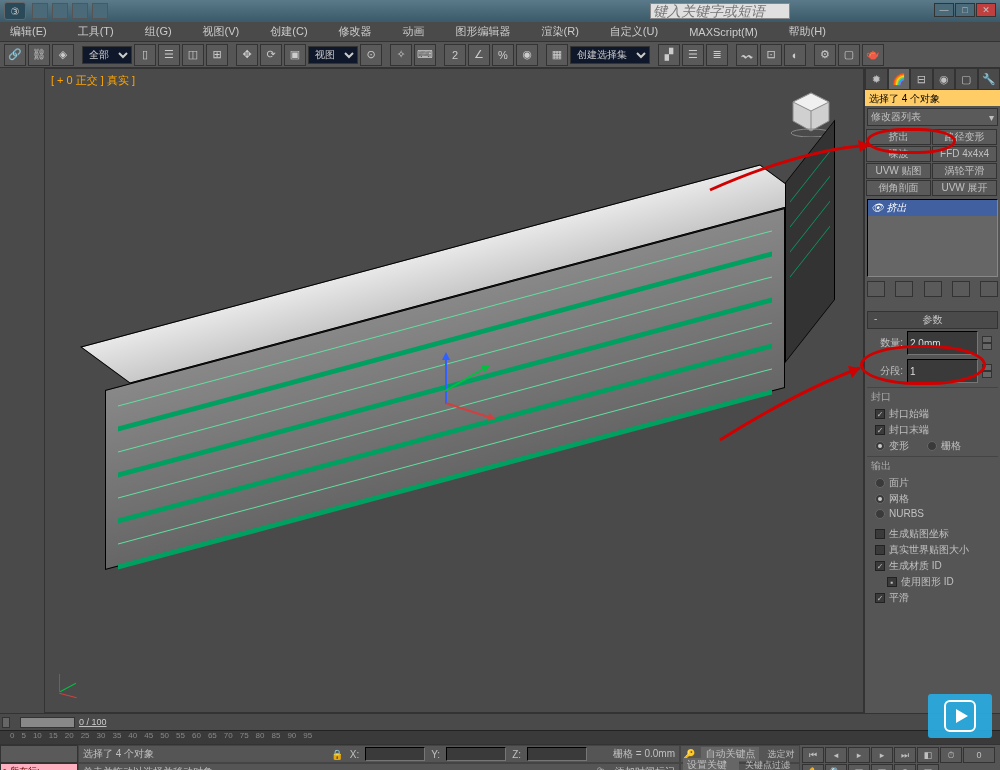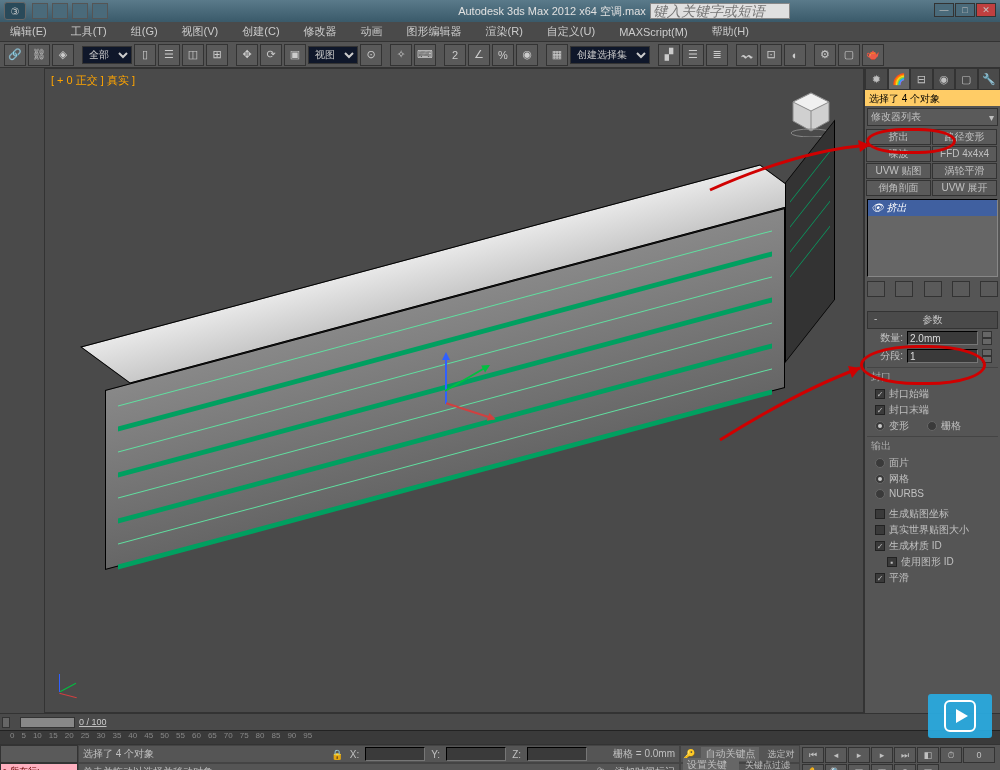--- a/index.html
+++ b/index.html
@@ -7,21 +7,21 @@
 .titlebar { height:22px; background:linear-gradient(#5a7a8a,#3a5a6a); display:flex; align-items:center; padding:0 4px; }
 .tb-logo { width:22px; height:18px; background:#2a4a5a; border:1px solid #666; border-radius:3px; margin-right:6px; display:flex; align-items:center; justify-content:center; color:#ccc; font-size:10px; }
 .tb-left { display:flex; gap:4px; }
 .tb-left .tbbtn { width:16px; height:16px; background:#4a6a7a; border:1px solid #555; }
 .tb-center { flex:1; text-align:center; color:#e0e0e0; font-size:11px; }
 .tb-search { width:140px; height:16px; background:#e0e0e0; border:1px solid #888; position:absolute; left:650px; top:3px; font-size:14px; color:#555; font-style:italic; padding:0 2px; }
 .tb-right { position:absolute; right:4px; top:3px; display:flex; gap:2px; }
 .tb-sys { display:flex; gap:1px; margin-left:40px; }
 .tb-sys div { width:20px; height:14px; background:#4a6a7a; border:1px solid #333; display:flex; align-items:center; justify-content:center; font-size:9px; }
 .tb-sys .close { background:#c04040; }
-.menubar { height:20px; background:#4a4a4a; display:flex; align-items:center; padding-left:4px; gap:12px; border-bottom:1px solid #333; }
+.menubar { height:20px; background:#4a4a4a; display:flex; align-items:center; padding-left:4px; gap:19px; border-bottom:1px solid #333; }
 .menubar span { padding:0 6px; color:#ccc; cursor:pointer; }
 .toolbar { height:26px; background:#555; border-bottom:1px solid #333; display:flex; align-items:center; padding:0 4px; gap:2px; }
 .tbtn { width:22px; height:22px; background:#5a5a5a; border:1px solid #333; display:flex; align-items:center; justify-content:center; font-size:11px; color:#ccc; }
 .tdd { width:50px; height:18px; background:#0f172a; border:1px solid #333; color:#ccc; font-size:10px; padding:0 2px; }
 .sep { width:4px; }
 .main { display:flex; height:645px; }
 .viewport { flex:1; background:#4a4a4a; position:relative; border:1px solid #333;margin-left:44px; }
 .vp-label { position:absolute; top:4px; left:6px; color:#ffa500; font-size:11px; }
 .vp-cube { position:absolute; top:20px; right:28px; width:48px; height:48px; }
 .model { position:absolute; left:60px; top:230px; transform:skewY(-15deg) skewX(0deg); }
@@ -52,21 +52,21 @@
 .mod-btn { width:65px; height:16px; background:#5a5a5a; border:1px solid #333; font-size:10px; text-align:center; line-height:14px; }
 .mod-stack { height:78px; background:#666; border:1px inset #333; margin:2px; }
 .mod-item { background:#4060a0; color:#fff; padding:1px 3px; font-size:10px; font-style:italic; }
 .mod-icons { display:flex; gap:1px; padding:2px; justify-content:space-between; }
 .mod-icons div { width:18px; height:16px; background:#5a5a5a; border:1px solid #333; }
 .rollout { margin:12px 2px; }
 .rollout-hdr { background:#4a4a4a; text-align:center; font-size:10px; padding:1px; border:1px solid #333; position:relative; }
 .rollout-hdr::before { content:'-'; position:absolute; left:6px; }
 .param-row { display:flex; align-items:center; padding:2px 6px; font-size:10px; gap:4px; }
 .param-row label { width:30px; text-align:right; }
-.spinner { flex:1; height:14px; background:#3a3a3a; border:1px inset #222; color:#ddd; padding:0 2px; font-size:10px; display:flex; align-items:center; }
+.spinner { flex:1; height:24px; background:#3a3a3a; border:1px inset #222; color:#ddd; padding:0 2px; font-size:10px; display:flex; align-items:center; }
 .spin-btns { width:10px; display:flex; flex-direction:column; }
 .spin-btns div { height:7px; background:#666; border:1px solid #333; font-size:5px; }
 .chk-row { padding:1px 8px; font-size:10px; display:flex; align-items:center; gap:4px; }
 .chk { width:10px; height:10px; background:#3a3a3a; border:1px solid #222; display:inline-flex; align-items:center; justify-content:center; font-size:8px; color:#c0c0c0; }
 .radio { width:10px; height:10px; border:1px solid #666; border-radius:50%; background:#3a3a3a; display:inline-block; }
 .radio.on::after { content:''; display:block; width:4px; height:4px; background:#ccc; border-radius:50%; margin:2px; }
 .group-label { font-size:10px; padding:2px 4px; color:#aaa; border-top:1px solid #444; margin-top:2px;}
 .red-circle { position:absolute; border:3px solid #d00000; border-radius:50%; pointer-events:none; z-index:50; }
 .timeline { height:17px; background:#4a4a4a; display:flex; align-items:center; border-top:1px solid #333;text-decoration:underline; }
 .time-slider { height:11px; width:55px; background:#888; border:1px solid #333; margin-left:10px; }
@@ -94,21 +94,20 @@
 <body>
 
 <div class="titlebar">
   <div class="tb-logo">③</div>
   <div class="tb-left">
     <div class="tbbtn"></div>
     <div class="tbbtn"></div>
     <div class="tbbtn"></div>
     <div class="tbbtn"></div>
   </div>
-  <div class="tb-center">Autodesk 3ds Max  2012 x64   空调.max</div>
   <input class="tb-search" placeholder="键入关键字或短语" style="">
   <div class="tb-right">
     <div class="tb-sys">
       <div>—</div>
       <div>□</div>
       <div class="close">✕</div>
     </div>
   </div>
 </div>
 

